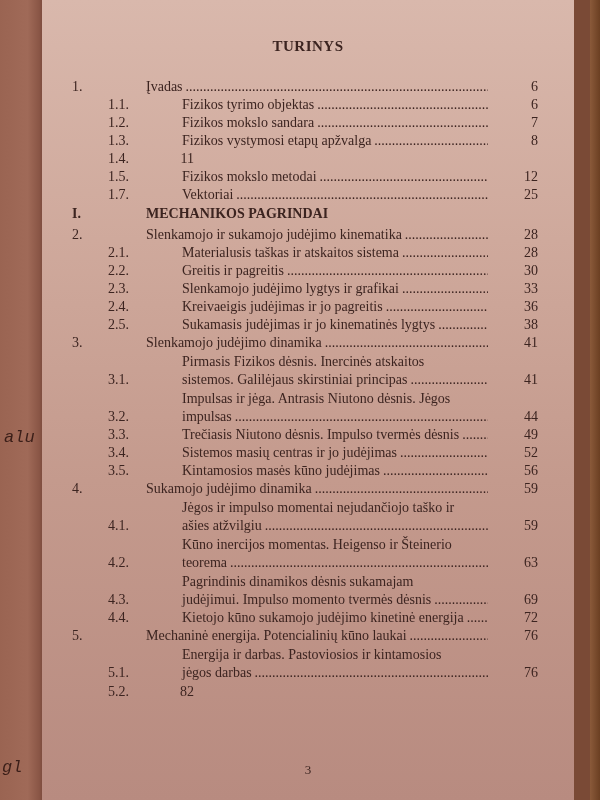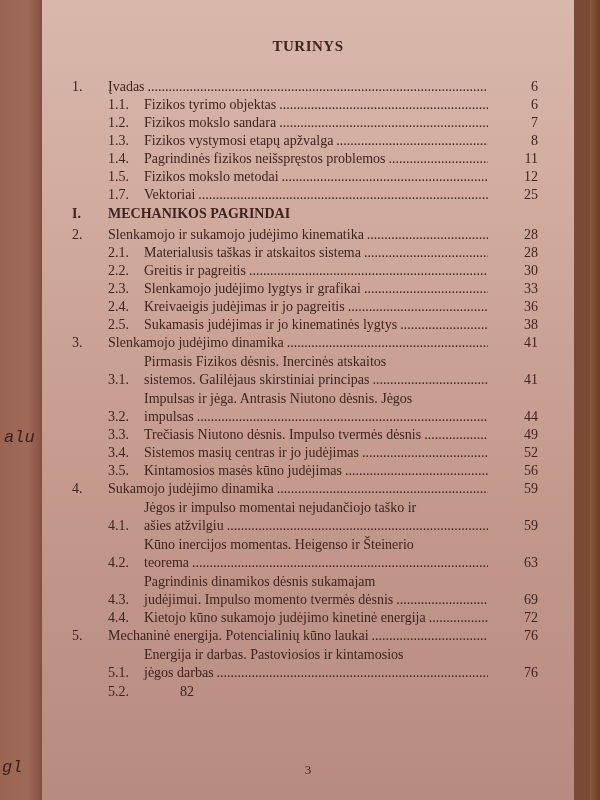--- a/index.html
+++ b/index.html
@@ -29,21 +29,21 @@
     .title {
       position: absolute; left: 0; width: 100%; top: 38px; text-align: center;
       font-weight: bold; font-size: 15px; letter-spacing: 0.5px;
     }
     .toc { position: absolute; left: 30px; top: 78px; width: 466px; font-size: 14px; line-height: 18px; }
     .row { display: flex; align-items: flex-end; position: relative; }
     .row .num { flex: 0 0 auto; }
     .row.l1 .num { width: 36px; }
     .row.l2 { padding-left: 36px; }
     .row.l2 .num { width: 36px; }
-    .row .text { flex: 1 1 auto; display: flex; align-items: flex-start; min-width: 0; }
+    .row .text { flex: 1 1 auto; display: flex; align-items: flex-start; min-width: 0; margin-left: 38px; }
     .row .txt-inner { white-space: nowrap; }
     .row .dots { flex: 1 1 auto; overflow: hidden; white-space: nowrap; margin-left: 3px; margin-right: 0; height: 18px; }
     .row .dots::after { content: ".................................................................................................................................................................."; letter-spacing: 0px; }
     .row .pg { flex: 0 0 50px; text-align: right; }
     .row.part { font-weight: bold; margin-top: 1px; margin-bottom: 3px; }
     .row.part .num { width: 36px; }
     .multi .text { display: block; }
     .multi .line1 { display: block; white-space: nowrap; }
     .multi .line2 { display: flex; align-items: flex-end; }
     .pagenum { position: absolute; left: 0; width: 100%; top: 762px; text-align: center; font-size: 13px; }
@@ -88,24 +88,20 @@
       <div class="row l2">
         <span class="num">1.3.</span>
         <span class="text">
           <span class="txt-inner">Fizikos vystymosi etapų apžvalga</span>
           <span class="dots"></span>
         </span>
         <span class="pg">8</span>
       </div>
       <div class="row l2">
         <span class="num">1.4.</span>
-        <span class="text">
-          <span class="txt-inner">Pagrindinės fizikos neišspręstos problemos</span>
-          <span class="dots"></span>
-        </span>
         <span class="pg">11</span>
       </div>
       <div class="row l2">
         <span class="num">1.5.</span>
         <span class="text">
           <span class="txt-inner">Fizikos mokslo metodai</span>
           <span class="dots"></span>
         </span>
         <span class="pg">12</span>
       </div>

